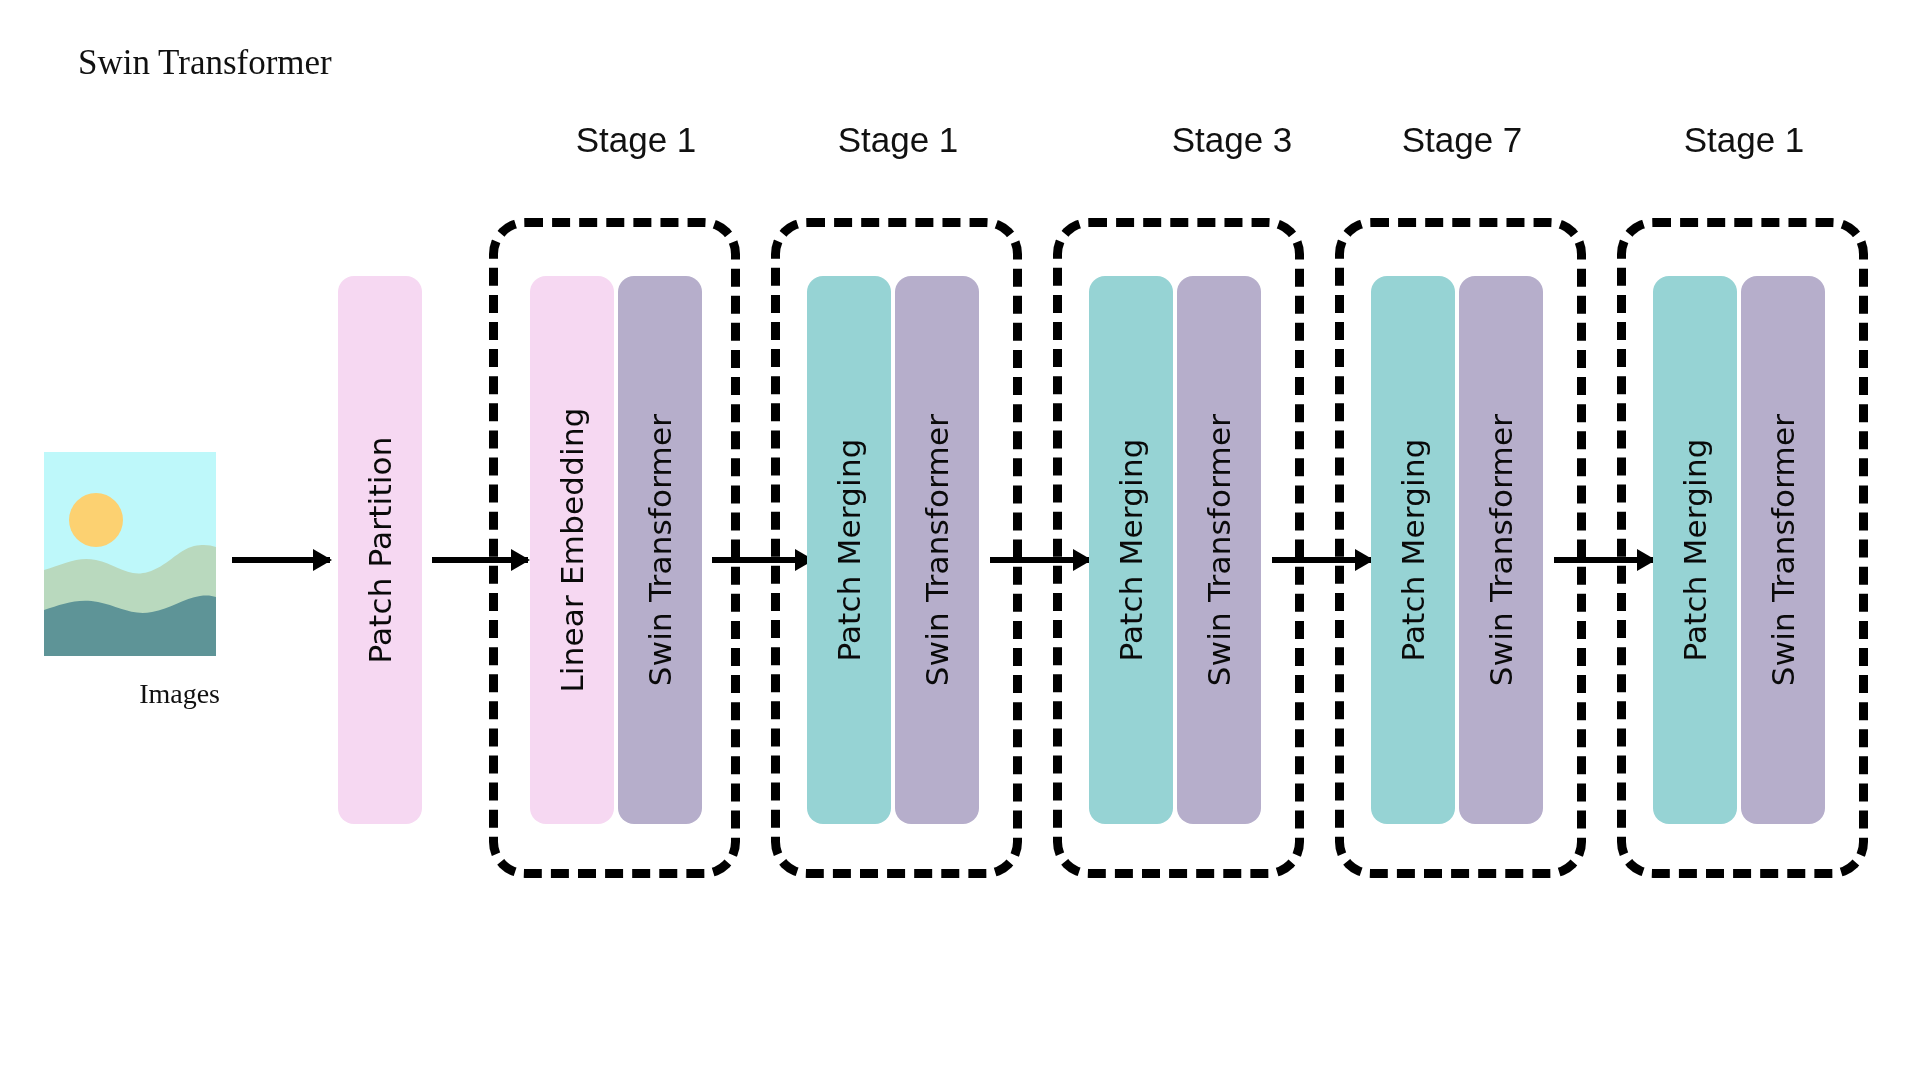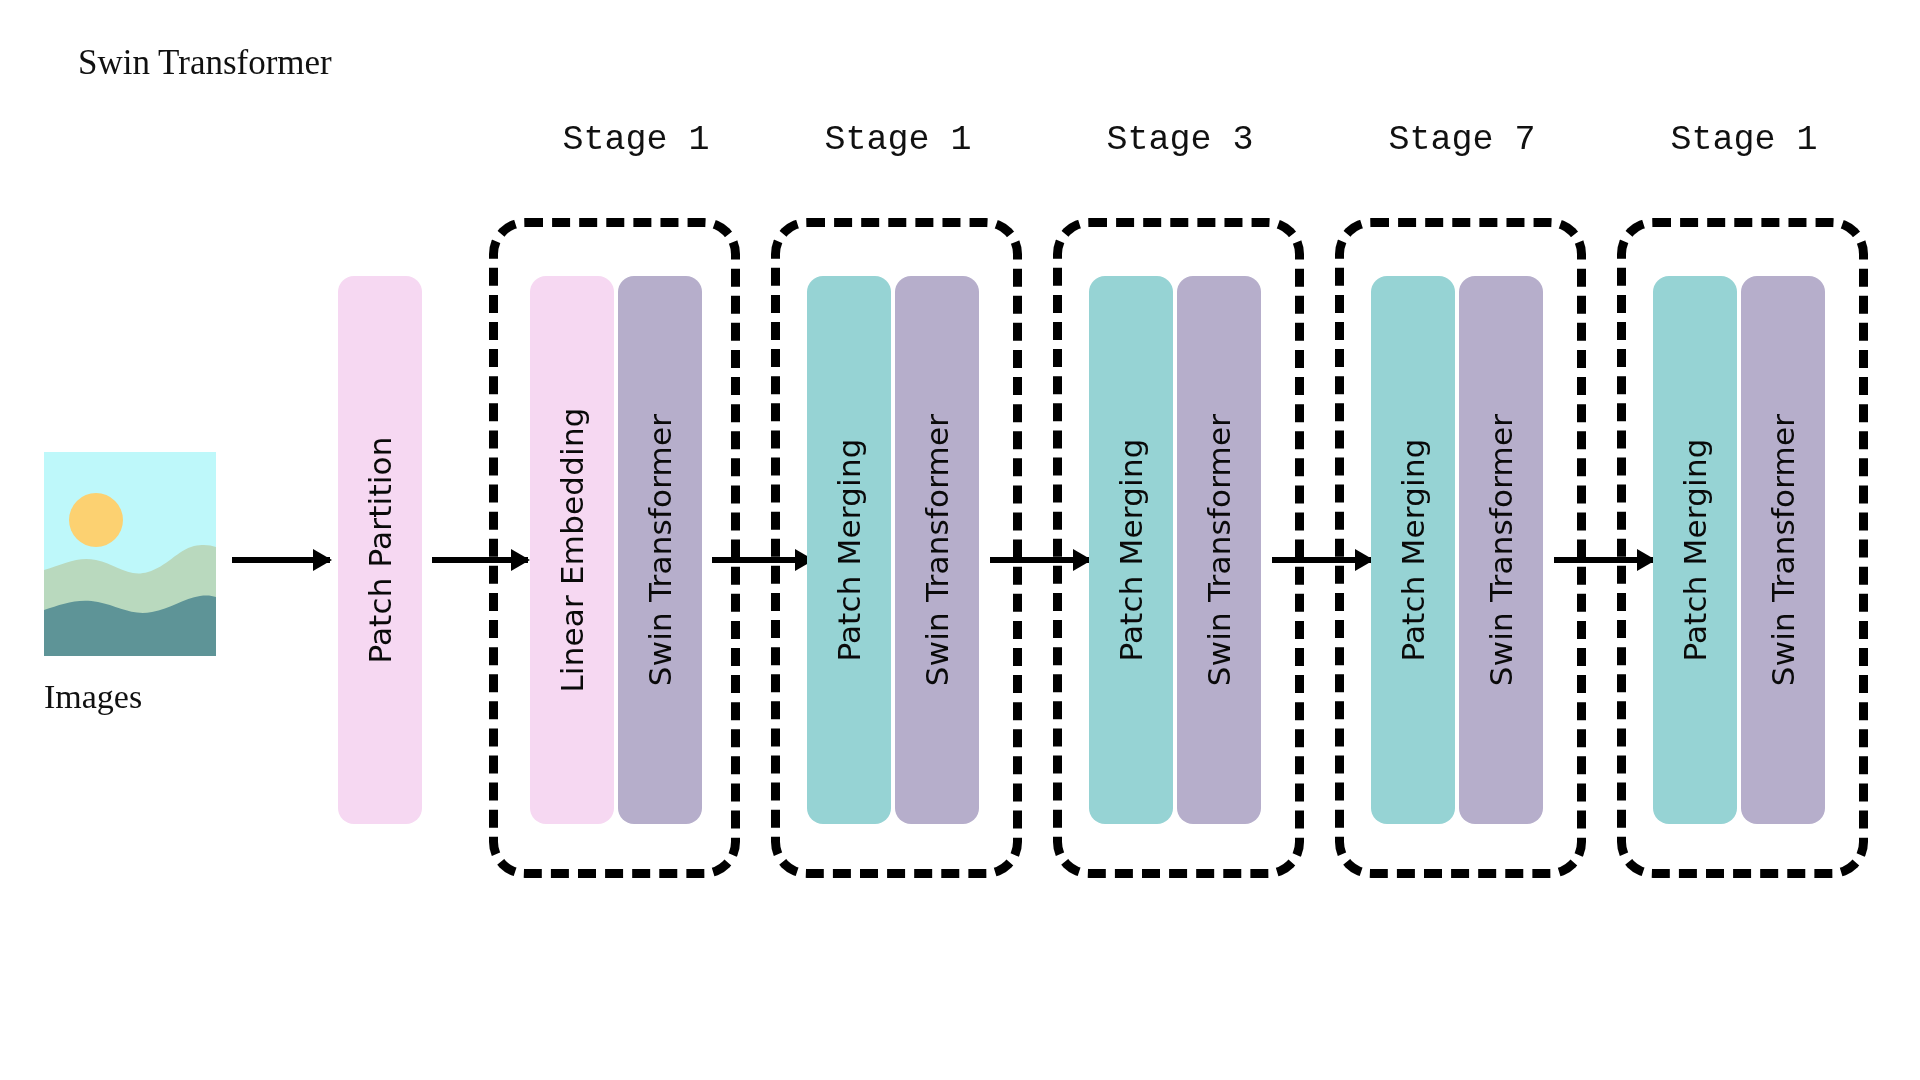--- a/index.html
+++ b/index.html
@@ -37,33 +37,33 @@
   #source-thumbnail {
     position: relative;
     width: 172px;
     height: 204px;
     overflow: hidden;
     background: #BEF8FA;
   }
   #source-thumbnail svg { display: block; }
   #images-caption {
     margin-top: 22px;
-    text-align: left;
-    font-size: 34px;
+    text-align: right;
+    font-size: 28px;
     font-family: "Liberation Serif", "DejaVu Serif", serif;
     white-space: nowrap;
   }
 
   
   .stage-caption {
     position: absolute;
     top: 120px;
     transform: translateX(-50%);
     font-size: 35px;
-    font-family: Liberation Mono, monospace;
+    font-family: Liberation Sans, sans-serif;
     white-space: nowrap;
   }
 
   
   .stage-box {
     position: absolute;
     top: 218px;
     height: 660px;
     border: 9px dashed #000000;
     border-radius: 36px;
@@ -160,21 +160,21 @@
 <div class="stage-box" style="left:771px; width:251px;"></div>
 <div class="bar" style="left:807px; background:#96D3D4;">
   <span class="bar-label">Patch Merging</span>
 </div>
 <div class="bar" style="left:895px; background:#B6AECB;">
   <span class="bar-label">Swin Transformer</span>
 </div>
 
 <div class="arrow" style="left:990px; width:100px;"></div>
 
-<div class="stage-caption" style="left:1180px;">Stage 3</div>
+<div class="stage-caption" style="left:1232px;">Stage 3</div>
 <div class="stage-box" style="left:1053px; width:251px;"></div>
 <div class="bar" style="left:1089px; background:#96D3D4;">
   <span class="bar-label">Patch Merging</span>
 </div>
 <div class="bar" style="left:1177px; background:#B6AECB;">
   <span class="bar-label">Swin Transformer</span>
 </div>
 
 <div class="arrow" style="left:1272px; width:100px;"></div>
 

